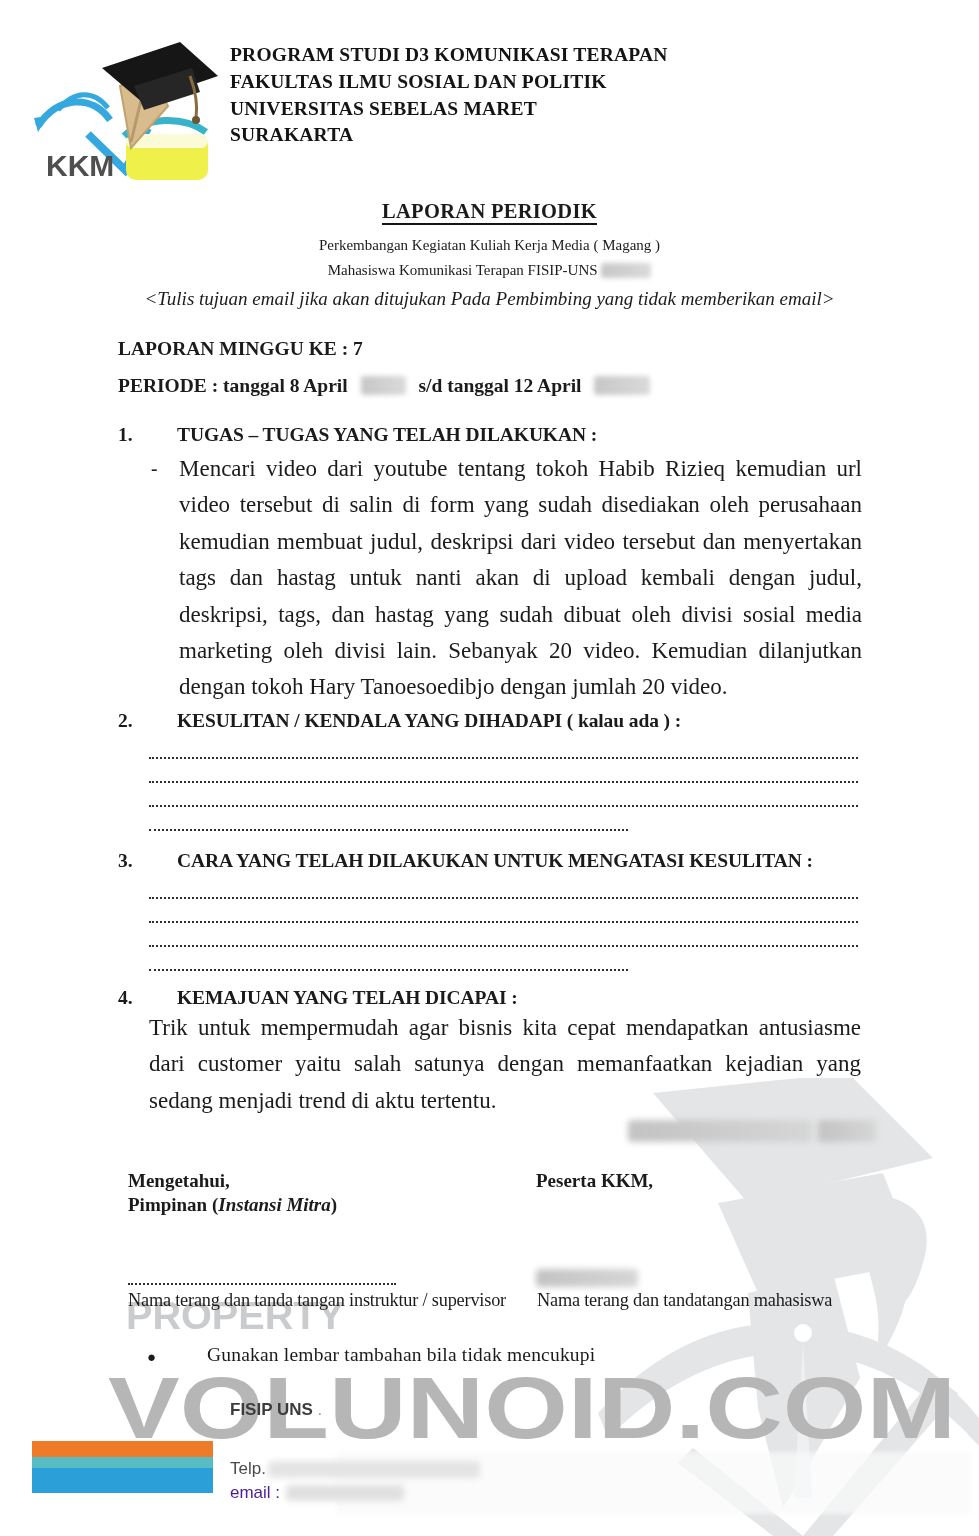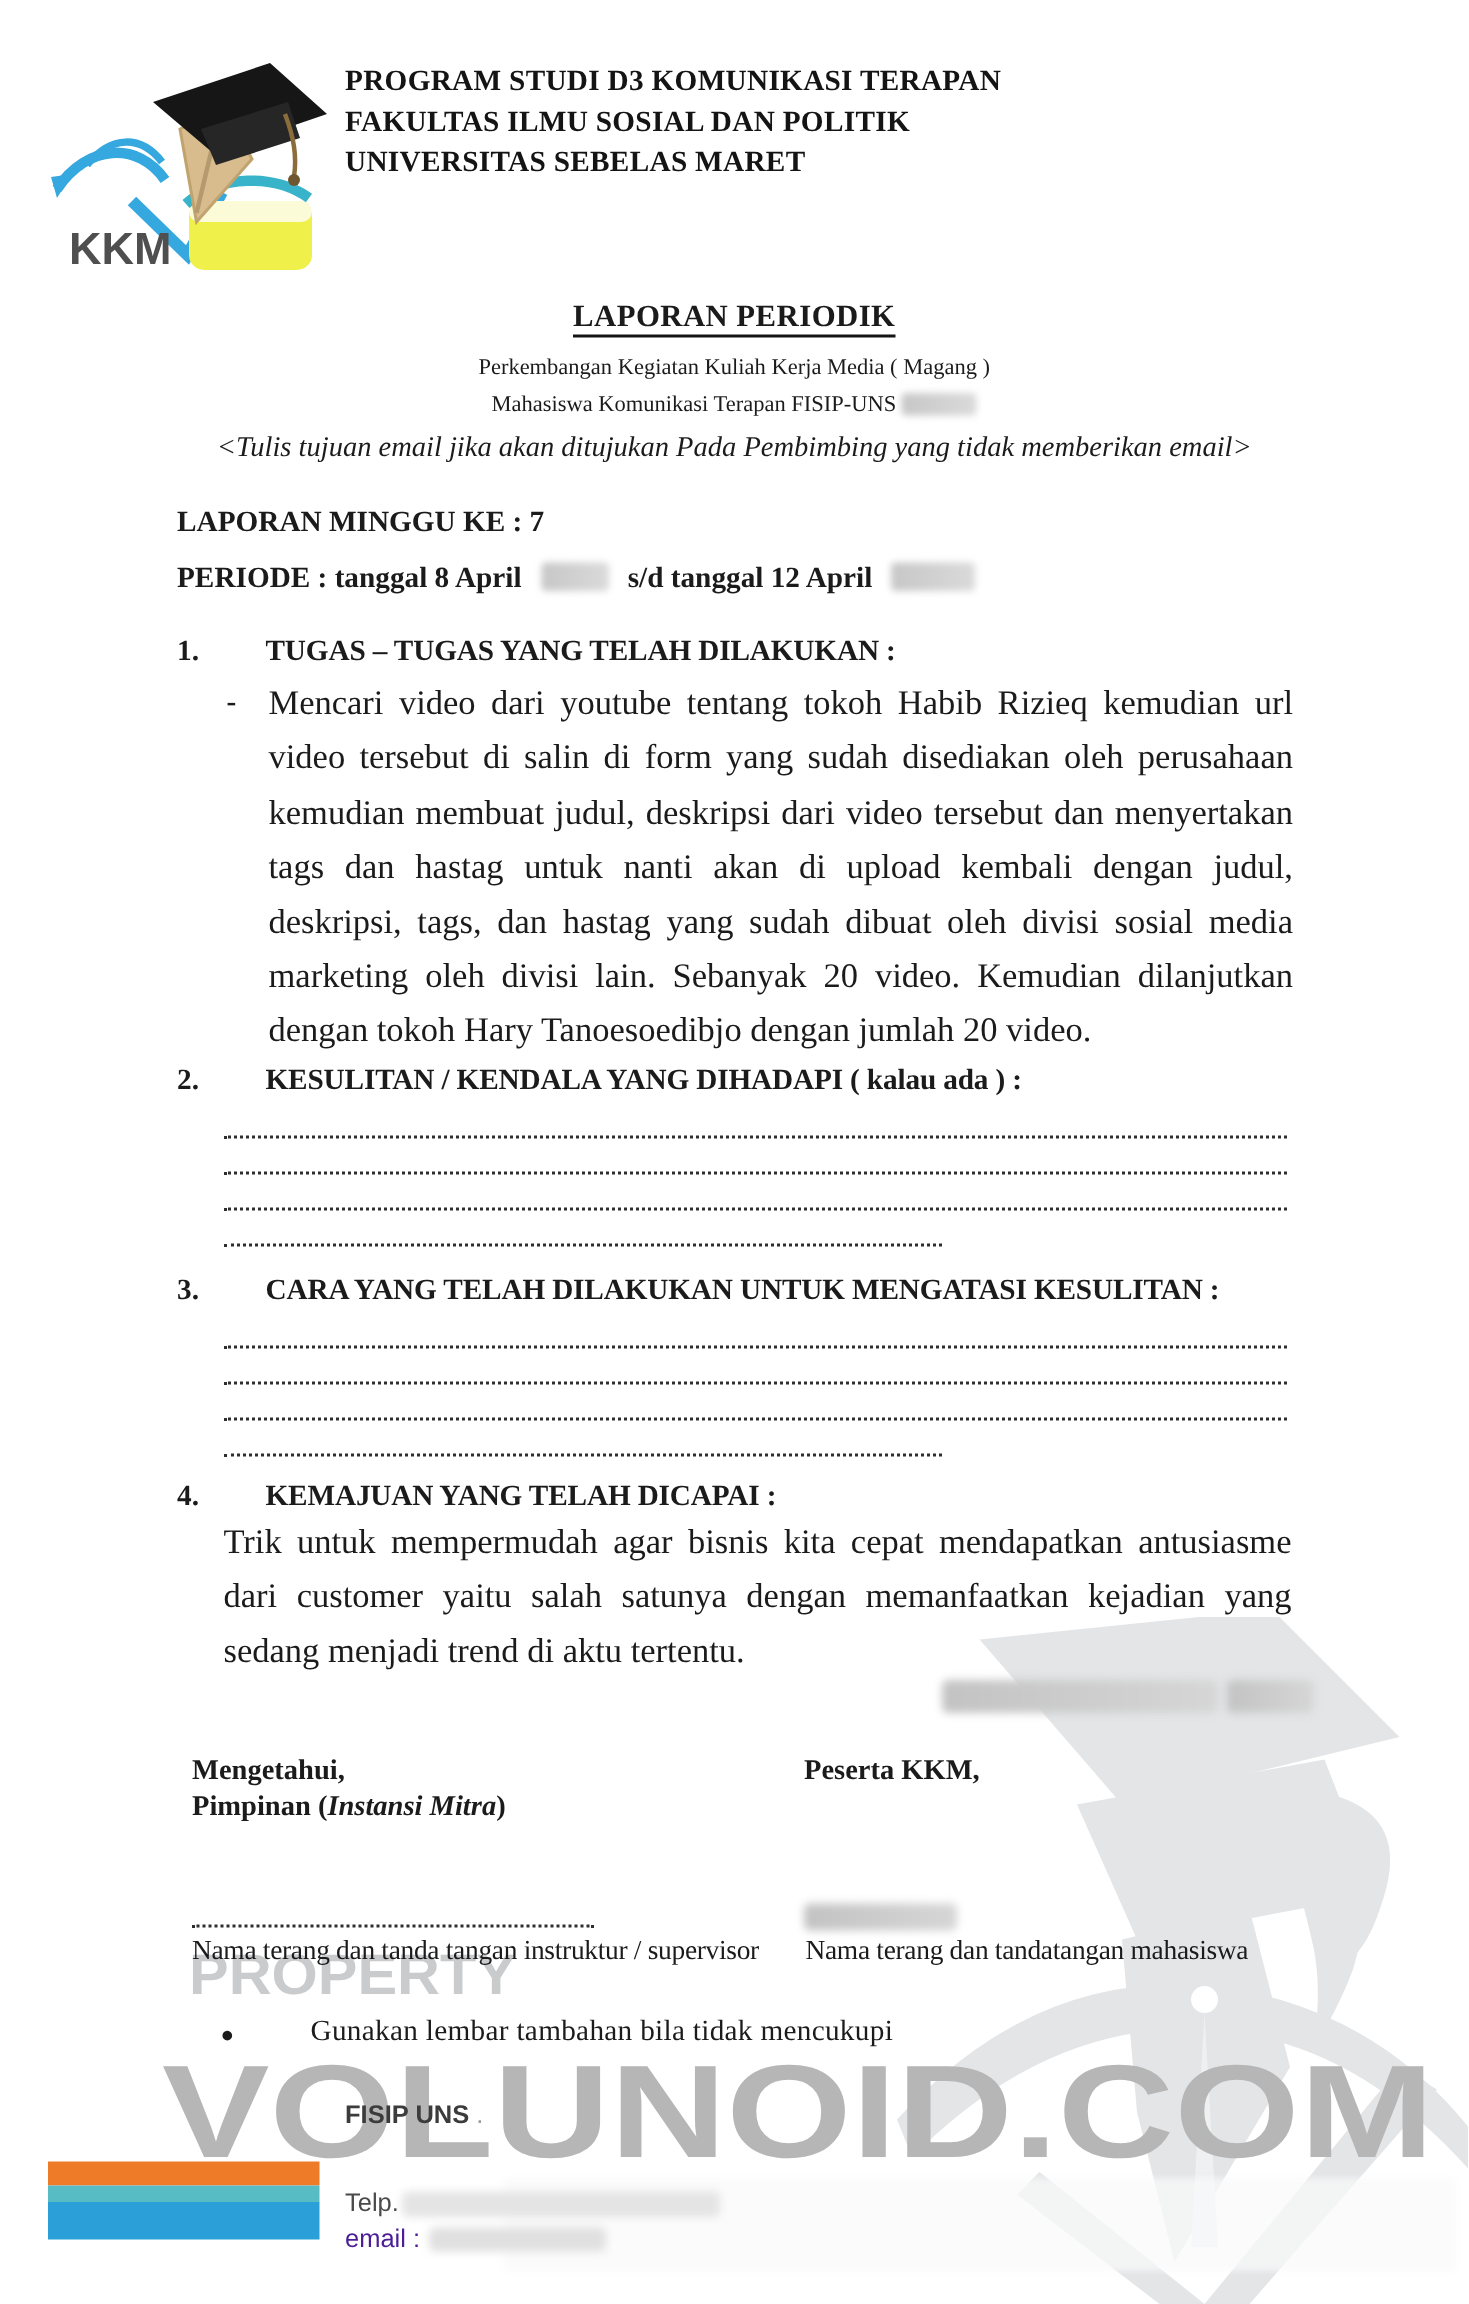--- a/index.html
+++ b/index.html
@@ -76,20 +76,21 @@
     <polygon points="104,56 162,38 170,62 114,80" fill="#262626"></polygon>
     <path d="M160,46 C166,62 168,74 166,88" stroke="#8a6d3b" stroke-width="3" fill="none"></path>
     <circle cx="166" cy="90" r="4" fill="#6e5730"></circle>
     <text x="16" y="146" font-family="Liberation Sans, DejaVu Sans, sans-serif" font-size="30" font-weight="bold" fill="#4f4f4f">KKM</text>
   </svg>
 
   <div class="abs hdr-org z2" style="left:230px; top:42px;">
     <div>PROGRAM STUDI D3 KOMUNIKASI TERAPAN</div>
     <div>FAKULTAS ILMU SOSIAL DAN POLITIK</div>
     <div>UNIVERSITAS SEBELAS MARET</div>
+    <div>SURAKARTA</div>
   </div>
 
   <div class="abs center doc-title z2" style="top:200px;">
     <span>LAPORAN PERIODIK</span>
   </div>
   <div class="abs center sub z2" style="top:237px;">Perkembangan Kegiatan Kuliah Kerja Media ( Magang )</div>
   <div class="abs center sub z2" style="top:262px;">
     <span>Mahasiswa Komunikasi Terapan FISIP-UNS</span>
     <span class="blur" style="width:50px; height:15px;"></span>
   </div>

